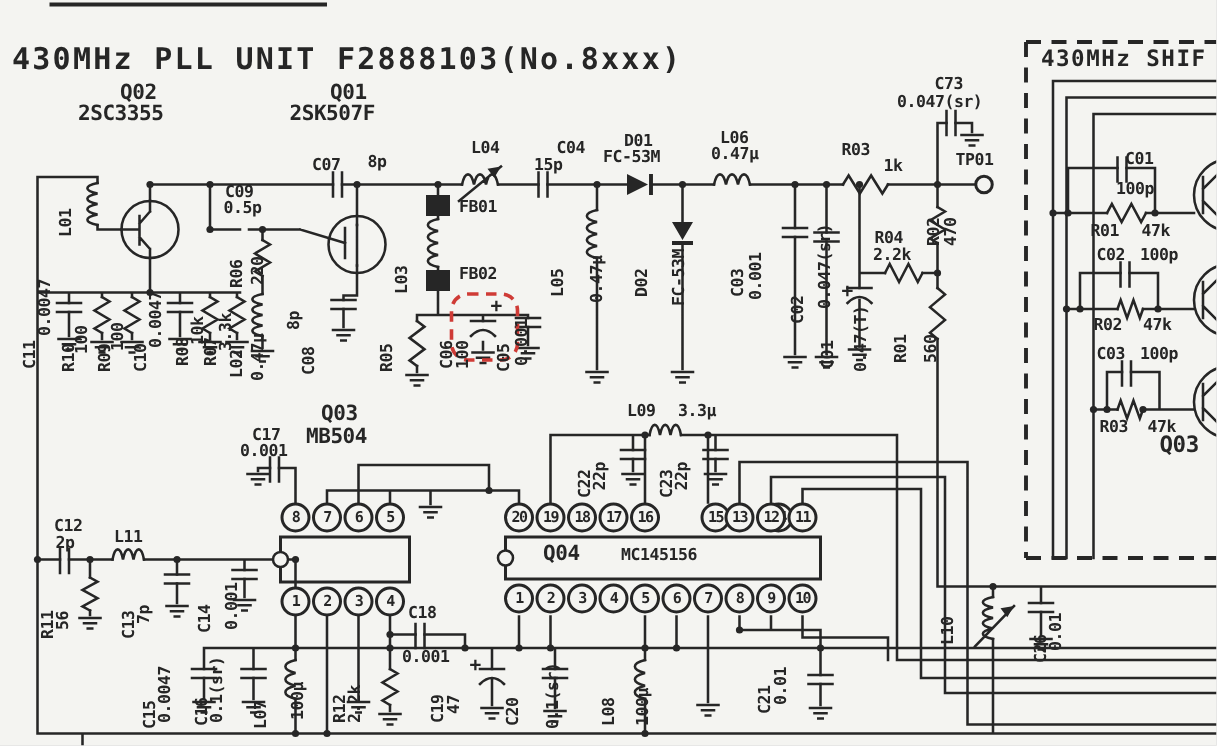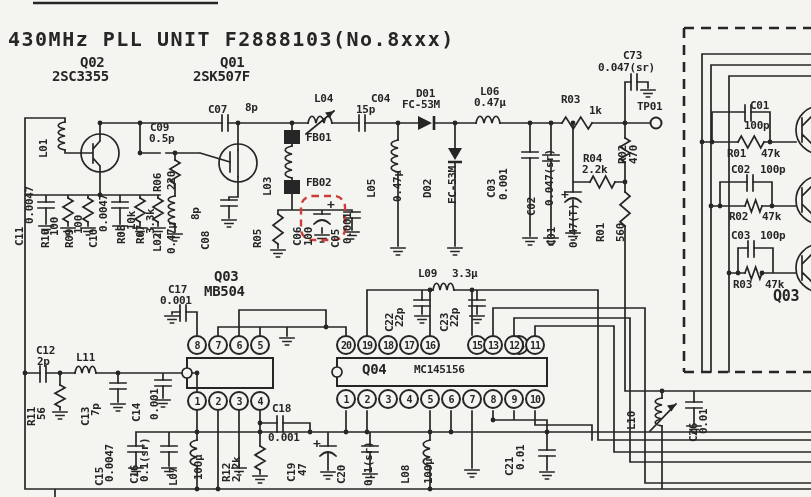--- a/index.html
+++ b/index.html
@@ -248,13 +248,14 @@
       <div class="pin" style="left: 378px; top: 389px;">3</div>
       <div class="pin" style="left: 399px; top: 389px;">4</div>
       <div class="pin" style="left: 420px; top: 389px;">5</div>
       <div class="pin" style="left: 441px; top: 389px;">6</div>
       <div class="pin" style="left: 462px; top: 389px;">7</div>
       <div class="pin" style="left: 483px; top: 389px;">8</div>
       <div class="pin" style="left: 504px; top: 389px;">9</div>
       <div class="pin" style="left: 525px; top: 389px;">10</div>
     </div>
   <div class="bigtitle">430MHz PLL UNIT F2888103(No.8xxx)</div>
+  <div class="paneltitle">430MHz SHIF</div>
 </div>
 
 </body></html>

